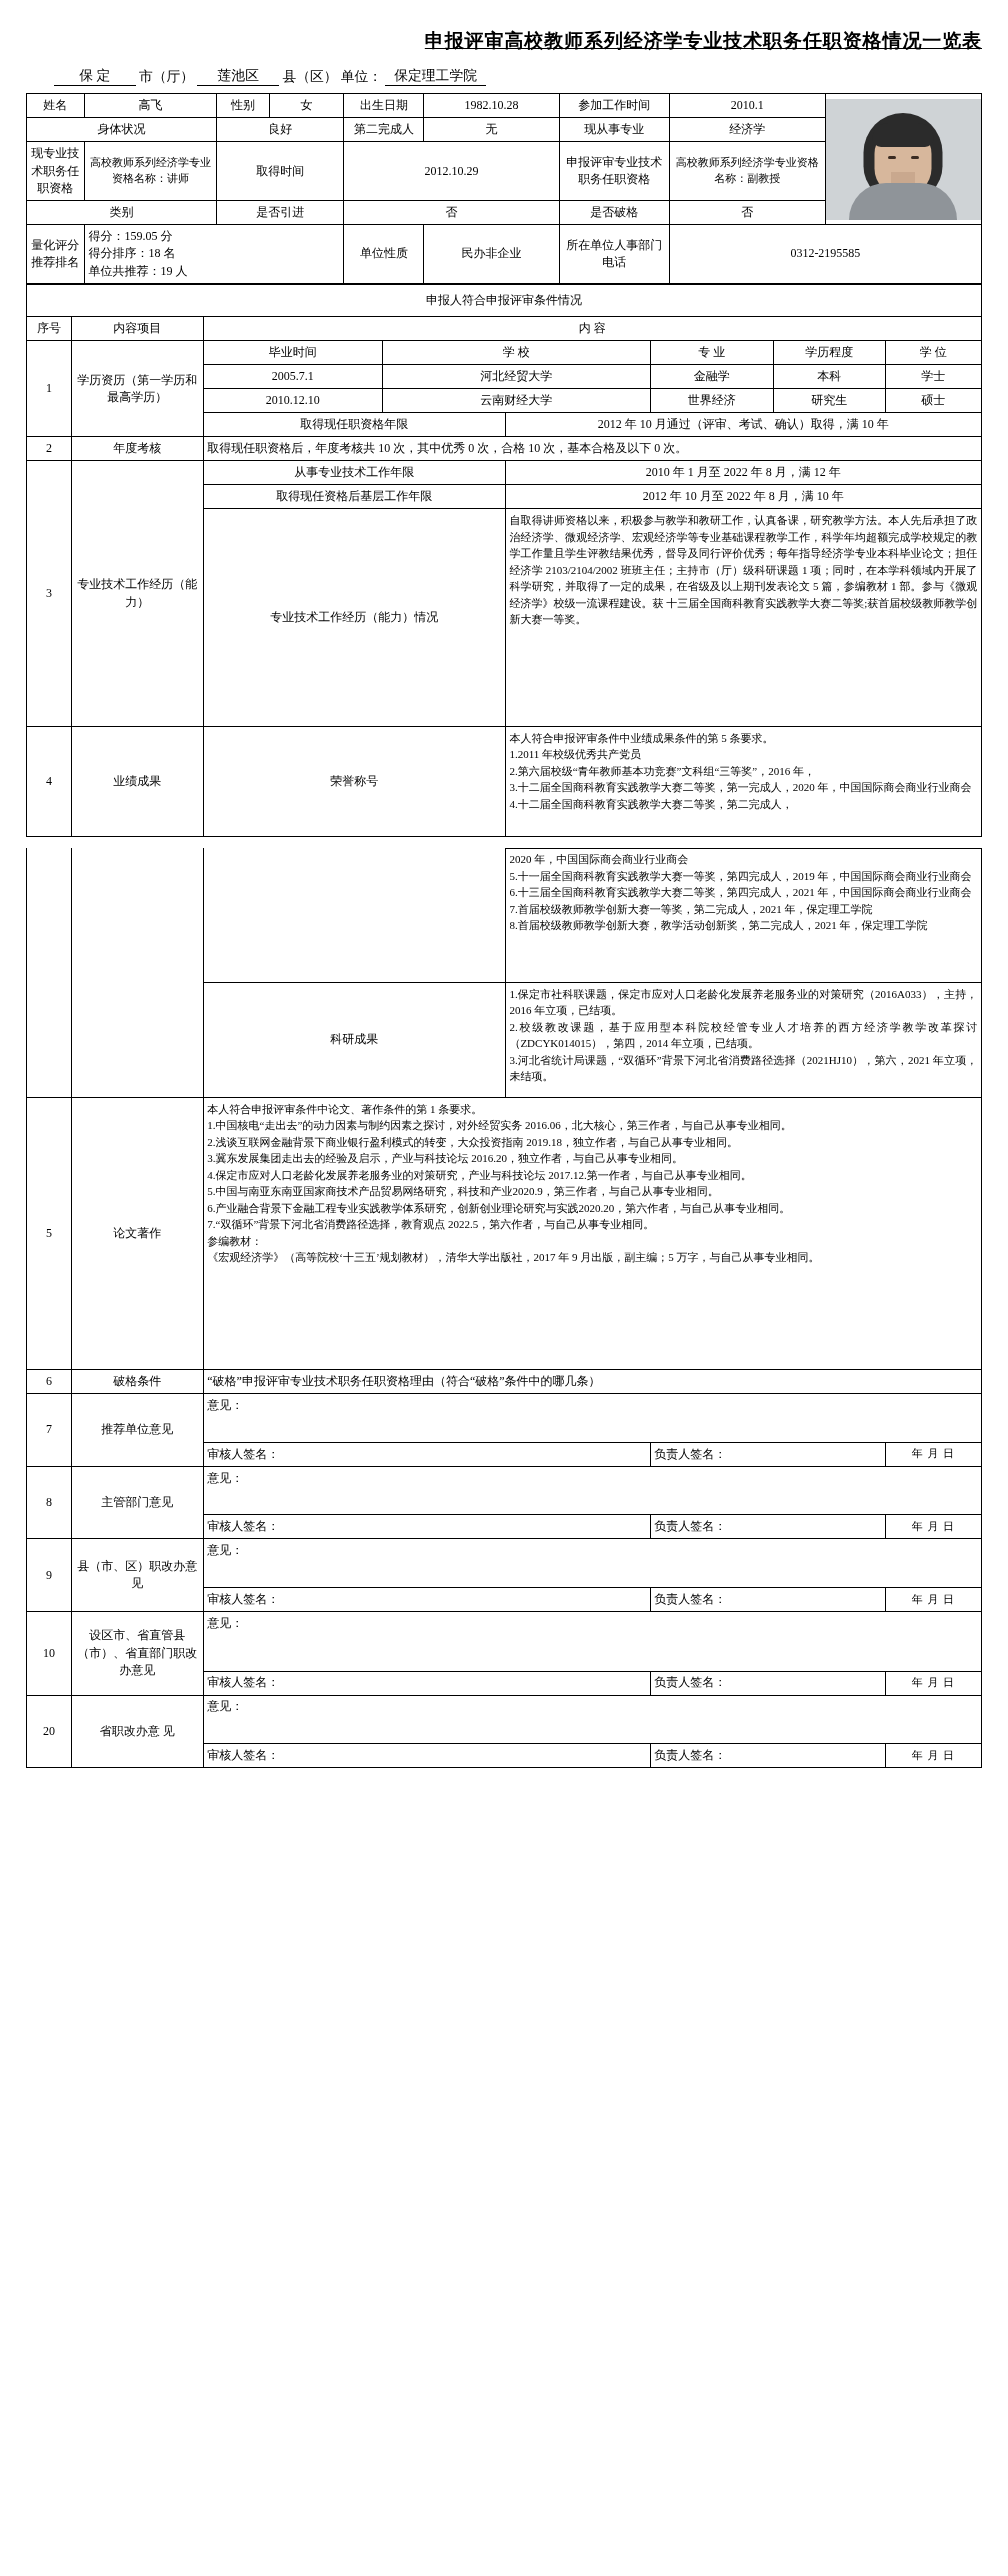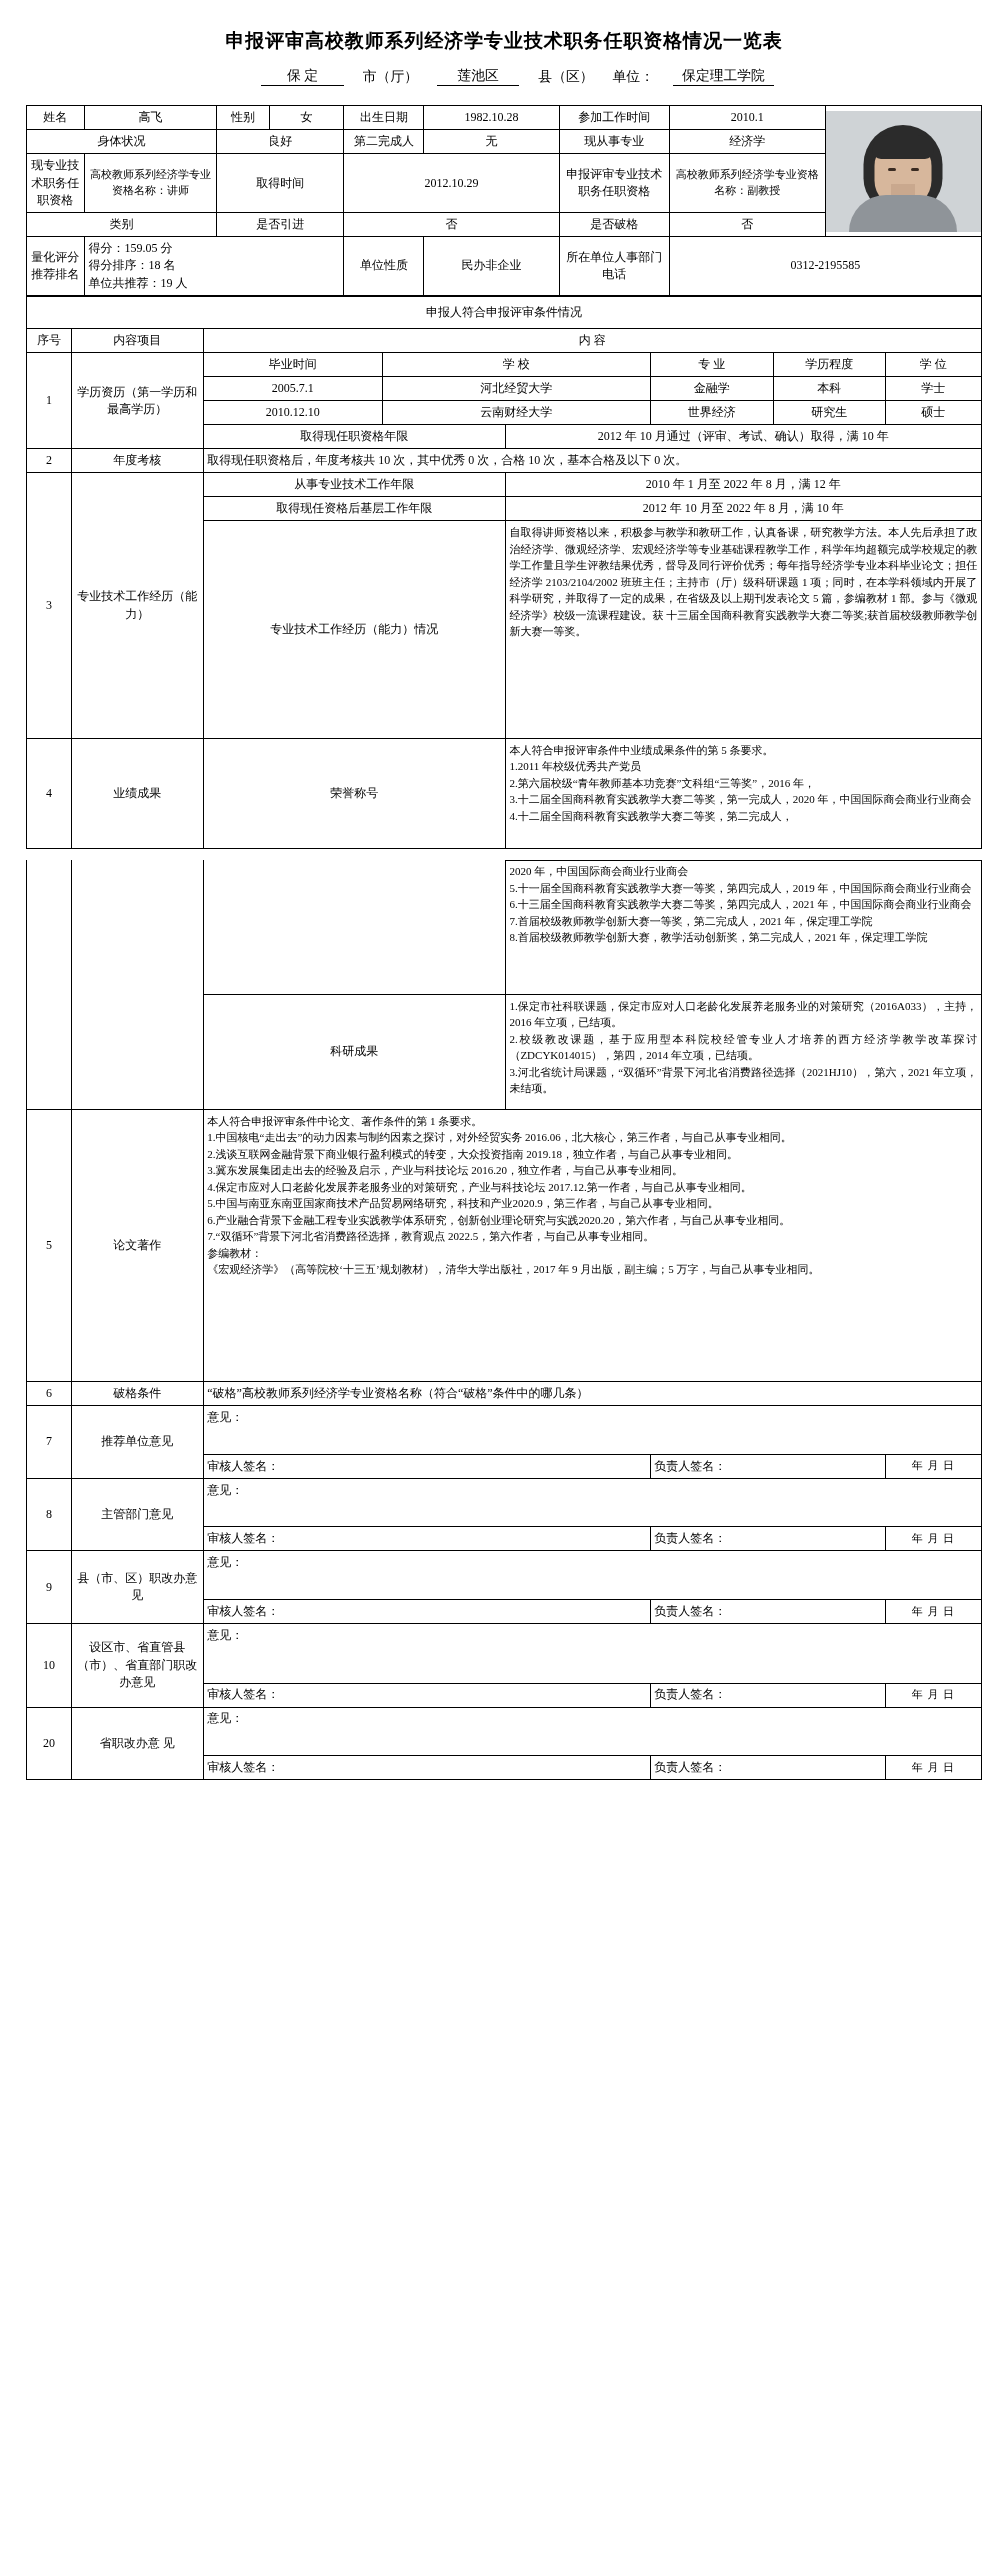--- a/index.html
+++ b/index.html
@@ -4,33 +4,34 @@
 <style>
   html,body{margin:0;padding:0;background:#fff;}
   body{
     width:1008px;
     font-family:"Liberation Serif","DejaVu Serif",serif;
     color:#000;
     -webkit-font-smoothing:antialiased;
   }
   .page{width:1008px;padding:16.5px 26px 27.5px 26px;box-sizing:border-box;}
   .doc-title{
-    text-align:center;
+    text-align:right;
     font-size:19px;
     font-weight:bold;
     letter-spacing:0.9px;
     margin:11px 0 13px 0;
+    text-decoration:underline;
   }
   .headline{
     display:flex;
-    justify-content:center;
+    justify-content:flex-start;
     align-items:flex-end;
     font-size:13.8px;
-    gap:19px;
-    margin-bottom:19px;
+    gap:3px;
+    margin-bottom:7px;
     padding-left:27.5px;
   }
   .hl-blank{
     display:inline-block;
     border-bottom:0.9px solid #000;
     text-align:center;
     padding:0 9.2px 0.9px 9.2px;
     min-width:64px;
   }
   table{border-collapse:collapse;width:100%;table-layout:fixed;}
@@ -305,21 +306,21 @@
 5.中国与南亚东南亚国家商技术产品贸易网络研究，科技和产业2020.9，第三作者，与自己从事专业相同。
 6.产业融合背景下金融工程专业实践教学体系研究，创新创业理论研究与实践2020.20，第六作者，与自己从事专业相同。
 7.“双循环”背景下河北省消费路径选择，教育观点 2022.5，第六作者，与自己从事专业相同。
 参编教材：
 《宏观经济学》（高等院校‘十三五’规划教材），清华大学出版社，2017 年 9 月出版，副主编；5 万字，与自己从事专业相同。</td>
     </tr>
 
     <tr>
       <td class="c">6</td>
       <td class="c">破格条件</td>
-      <td class="l" colspan="6">“破格”高校教师系列经济学专业资格名称（符合“破格”条件中的哪几条）</td>
+      <td class="l" colspan="6">“破格”申报评审专业技术职务任职资格理由（符合“破格”条件中的哪几条）</td>
     </tr>
 
     <tr>
       <td class="c" rowspan="2">7</td>
       <td class="c" rowspan="2">推荐单位意见</td>
       <td class="l top" colspan="6" style="height:42px">意见：</td>
     </tr>
     <tr>
       <td class="l" colspan="3">审核人签名：</td>
       <td class="l" colspan="2">负责人签名：</td>

